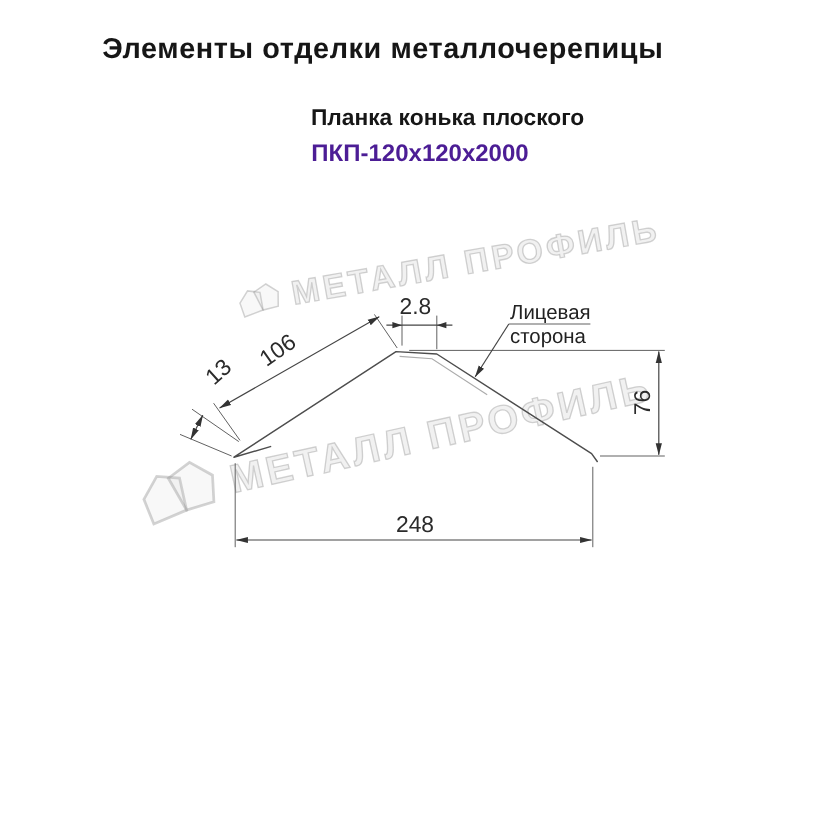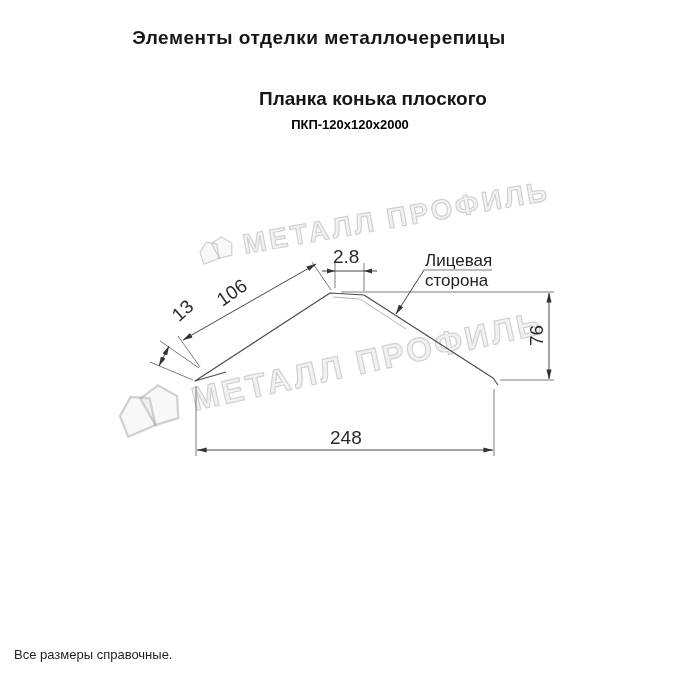--- a/index.html
+++ b/index.html
@@ -6,30 +6,30 @@
   html,body { width:700px; height:700px; }
   body {
     position:relative;
     background:#ffffff;
     font-family:"Liberation Sans", sans-serif;
     color:#1c1c1c;
     overflow:hidden;
   }
   .title {
     position:absolute; top:27px; left:0; width:638px;
-    text-align:center; font-size:19px; font-weight:bold; color:#161616;
+    text-align:center; font-size:24px; font-weight:bold; color:#161616;
     letter-spacing:0.5px;
   }
   .subtitle {
     position:absolute; top:88px; left:0; width:700px;
     text-align:center; font-size:19px; font-weight:bold; color:#161616;padding-left:46px;
   }
   .model {
     position:absolute; top:117px; left:0; width:700px;
-    text-align:center; font-size:13px; font-weight:bold; color:#000000;
+    text-align:center; font-size:20px; font-weight:bold; color:#4c1d95;
   }
   svg.drawing { position:absolute; left:0; top:0; width:700px; height:700px; }
 
   .dim-label {
     position:absolute; font-size:19px; color:#2b2b2b;
     white-space:nowrap; line-height:1;
   }
   .dim-106 { left:216px; top:283px; transform:rotate(-35deg); transform-origin:center; }
   .dim-13  { left:172px; top:301px; transform:rotate(-42deg); transform-origin:center; }
   .dim-28  { left:333px; top:247px; }
@@ -129,14 +129,13 @@
 <div class="dim-label dim-13">13</div>
 <div class="dim-label dim-106">106</div>
 <div class="dim-label dim-28">2.8</div>
 <div class="dim-label dim-76">76</div>
 <div class="dim-label dim-248">248</div>
 
 <div class="face-label face-line1">Лицевая</div>
 <div class="face-label face-line2">сторона</div>
 
 <div class="footnotes">
-  <div>Все размеры справочные.</div>
 </div>
 
 </body></html>

